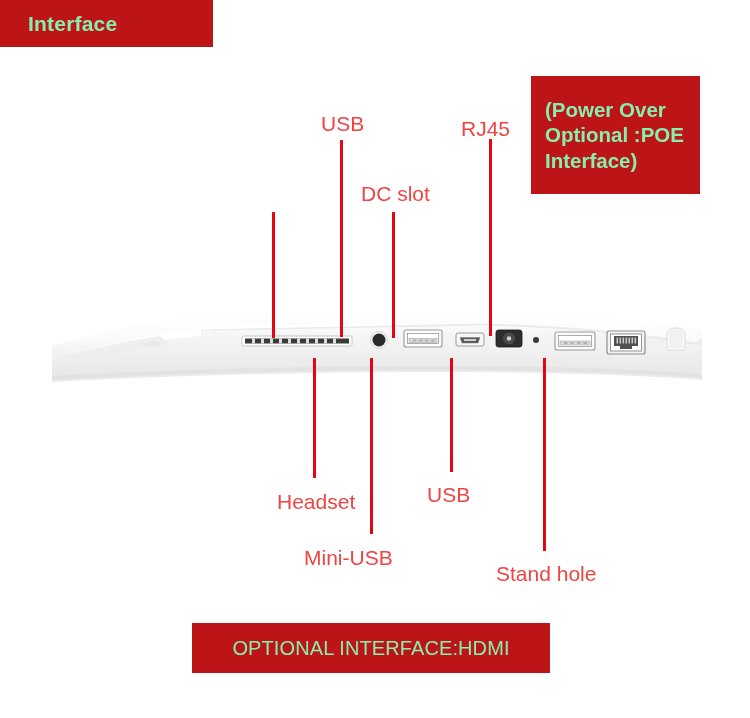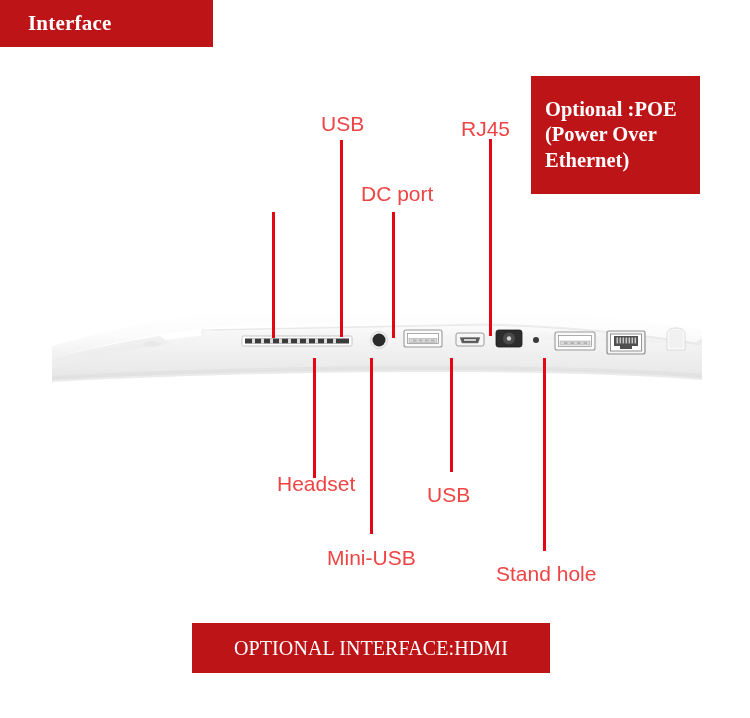--- a/index.html
+++ b/index.html
@@ -16,26 +16,25 @@
     width: 750px;
     height: 718px;
     background: #ffffff;
     overflow: hidden;
   }
 
   
   .banner {
     position: absolute;
     background: #bd1417;
-    color: #ffffff;
+    color: #86efac;
     display: flex;
     align-items: center;
     justify-content: center;
     box-sizing: border-box;
-    font-family: Liberation Serif, serif;
   }
   #header-banner {
     left: 0;
     top: 0;
     width: 213px;
     height: 47px;
     justify-content: flex-start;
     padding-left: 28px;
     font-size: 21px;
     font-weight: bold;
@@ -100,23 +99,23 @@
 </head>
 <body>
 
 <div id="page">
 
   <div class="banner" id="header-banner">
     <span>Interface</span>
   </div>
 
   <div class="banner" id="poe-banner">
+    <span class="poe-line">(Power Over</span>
     <span class="poe-line">Optional :POE</span>
-    <span class="poe-line">(Power Over</span>
-    <span class="poe-line">Ethernet)</span>
+    <span class="poe-line">Interface)</span>
   </div>
 
   <div id="device">
     <svg viewBox="0 0 650 104" preserveAspectRatio="none">
       <defs>
         <linearGradient id="topFace" x1="0" y1="0" x2="0" y2="1">
           <stop offset="0%" stop-color="#ffffff"></stop>
           <stop offset="55%" stop-color="#fbfbfb"></stop>
           <stop offset="100%" stop-color="#f0f0f0"></stop>
         </linearGradient>
@@ -230,25 +229,25 @@
         <path d="M617 33 C 617 30.5, 620 29.5, 624 29.5 C 628 29.5, 631 30.5, 631 33 L 631 48 L 617 48 Z" fill="#f1f1f1"></path>
       </g>
 
       <ellipse cx="655" cy="42" rx="10" ry="3.5" fill="#ececec"></ellipse>
 
       <path d="M0 76 C 300 60, 560 66, 650 74 L 650 80 C 560 72, 300 66, 0 82 Z" fill="#dedede" opacity="0.6"></path>
     </svg>
   </div>
 
   <div class="callout-label" style="left:321px; top:113px;">USB</div>
-  <div class="callout-label" style="left:361px; top:183px;">DC port</div>
+  <div class="callout-label" style="left:361px; top:183px;">DC slot</div>
   <div class="callout-label" style="left:461px; top:108px;margin-top:10px;">RJ45</div>
 
-  <div class="callout-label" style="left:277px; top:473px;">Headset</div>
-  <div class="callout-label" style="left:327px; top:547px;">Mini-USB</div>
+  <div class="callout-label" style="left:277px; top:491px;">Headset</div>
+  <div class="callout-label" style="left:304px; top:547px;">Mini-USB</div>
   <div class="callout-label" style="left:427px; top:484px;">USB</div>
   <div class="callout-label" style="left:496px; top:563px;">Stand hole</div>
 
   <div class="leader" style="left:272px; top:212px; height:126px;"></div>
   <div class="leader" style="left:340px; top:140px; height:197px;"></div>
   <div class="leader" style="left:392px; top:212px; height:126px;"></div>
   <div class="leader" style="left:489px; top:139px; height:197px;"></div>
 
   <div class="leader" style="left:313px; top:358px; height:120px;"></div>
   <div class="leader" style="left:370px; top:358px; height:176px;"></div>

